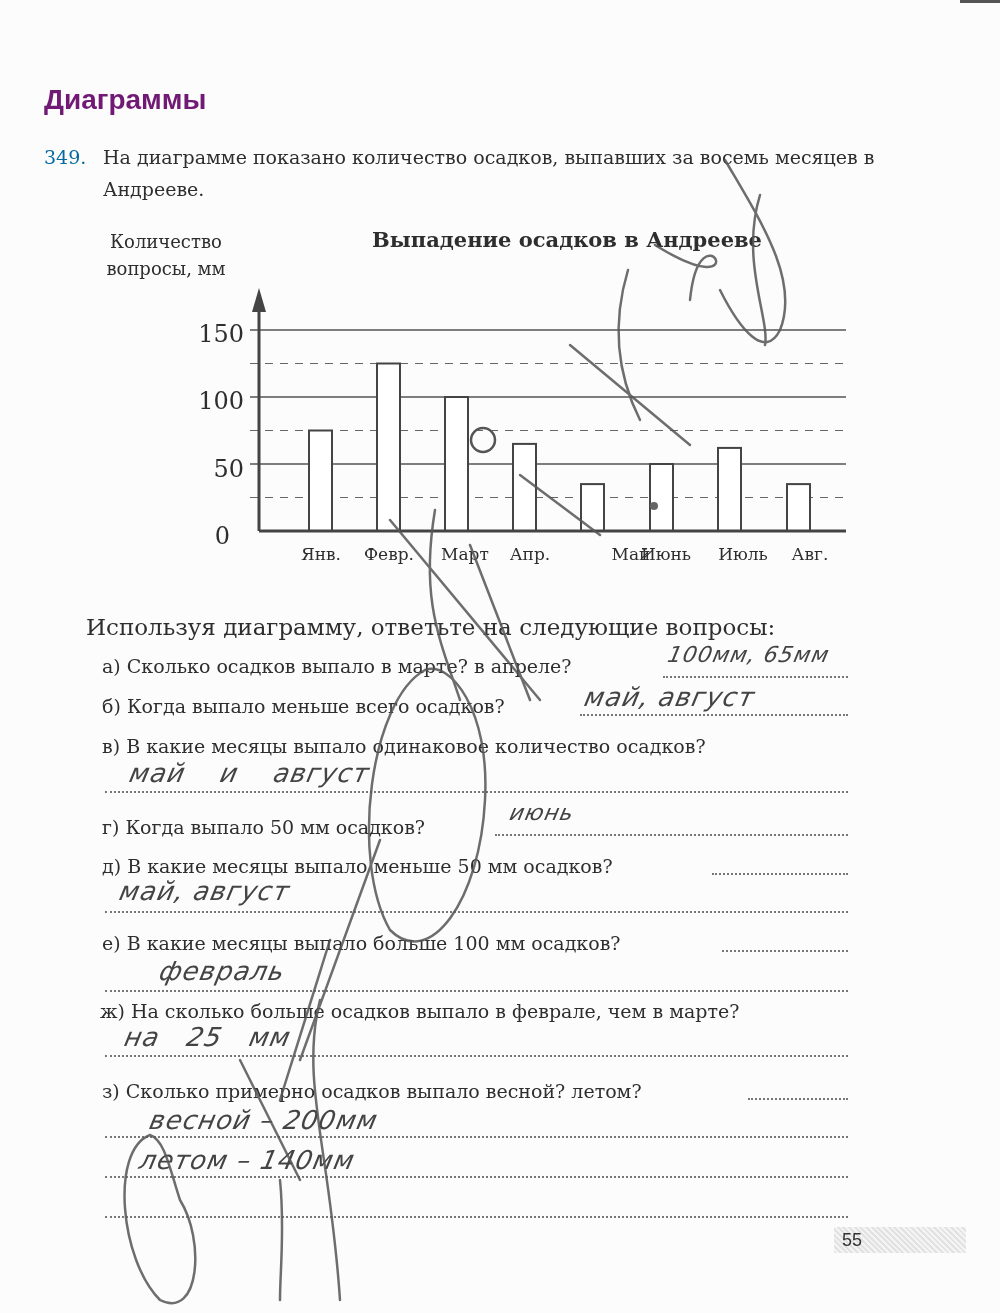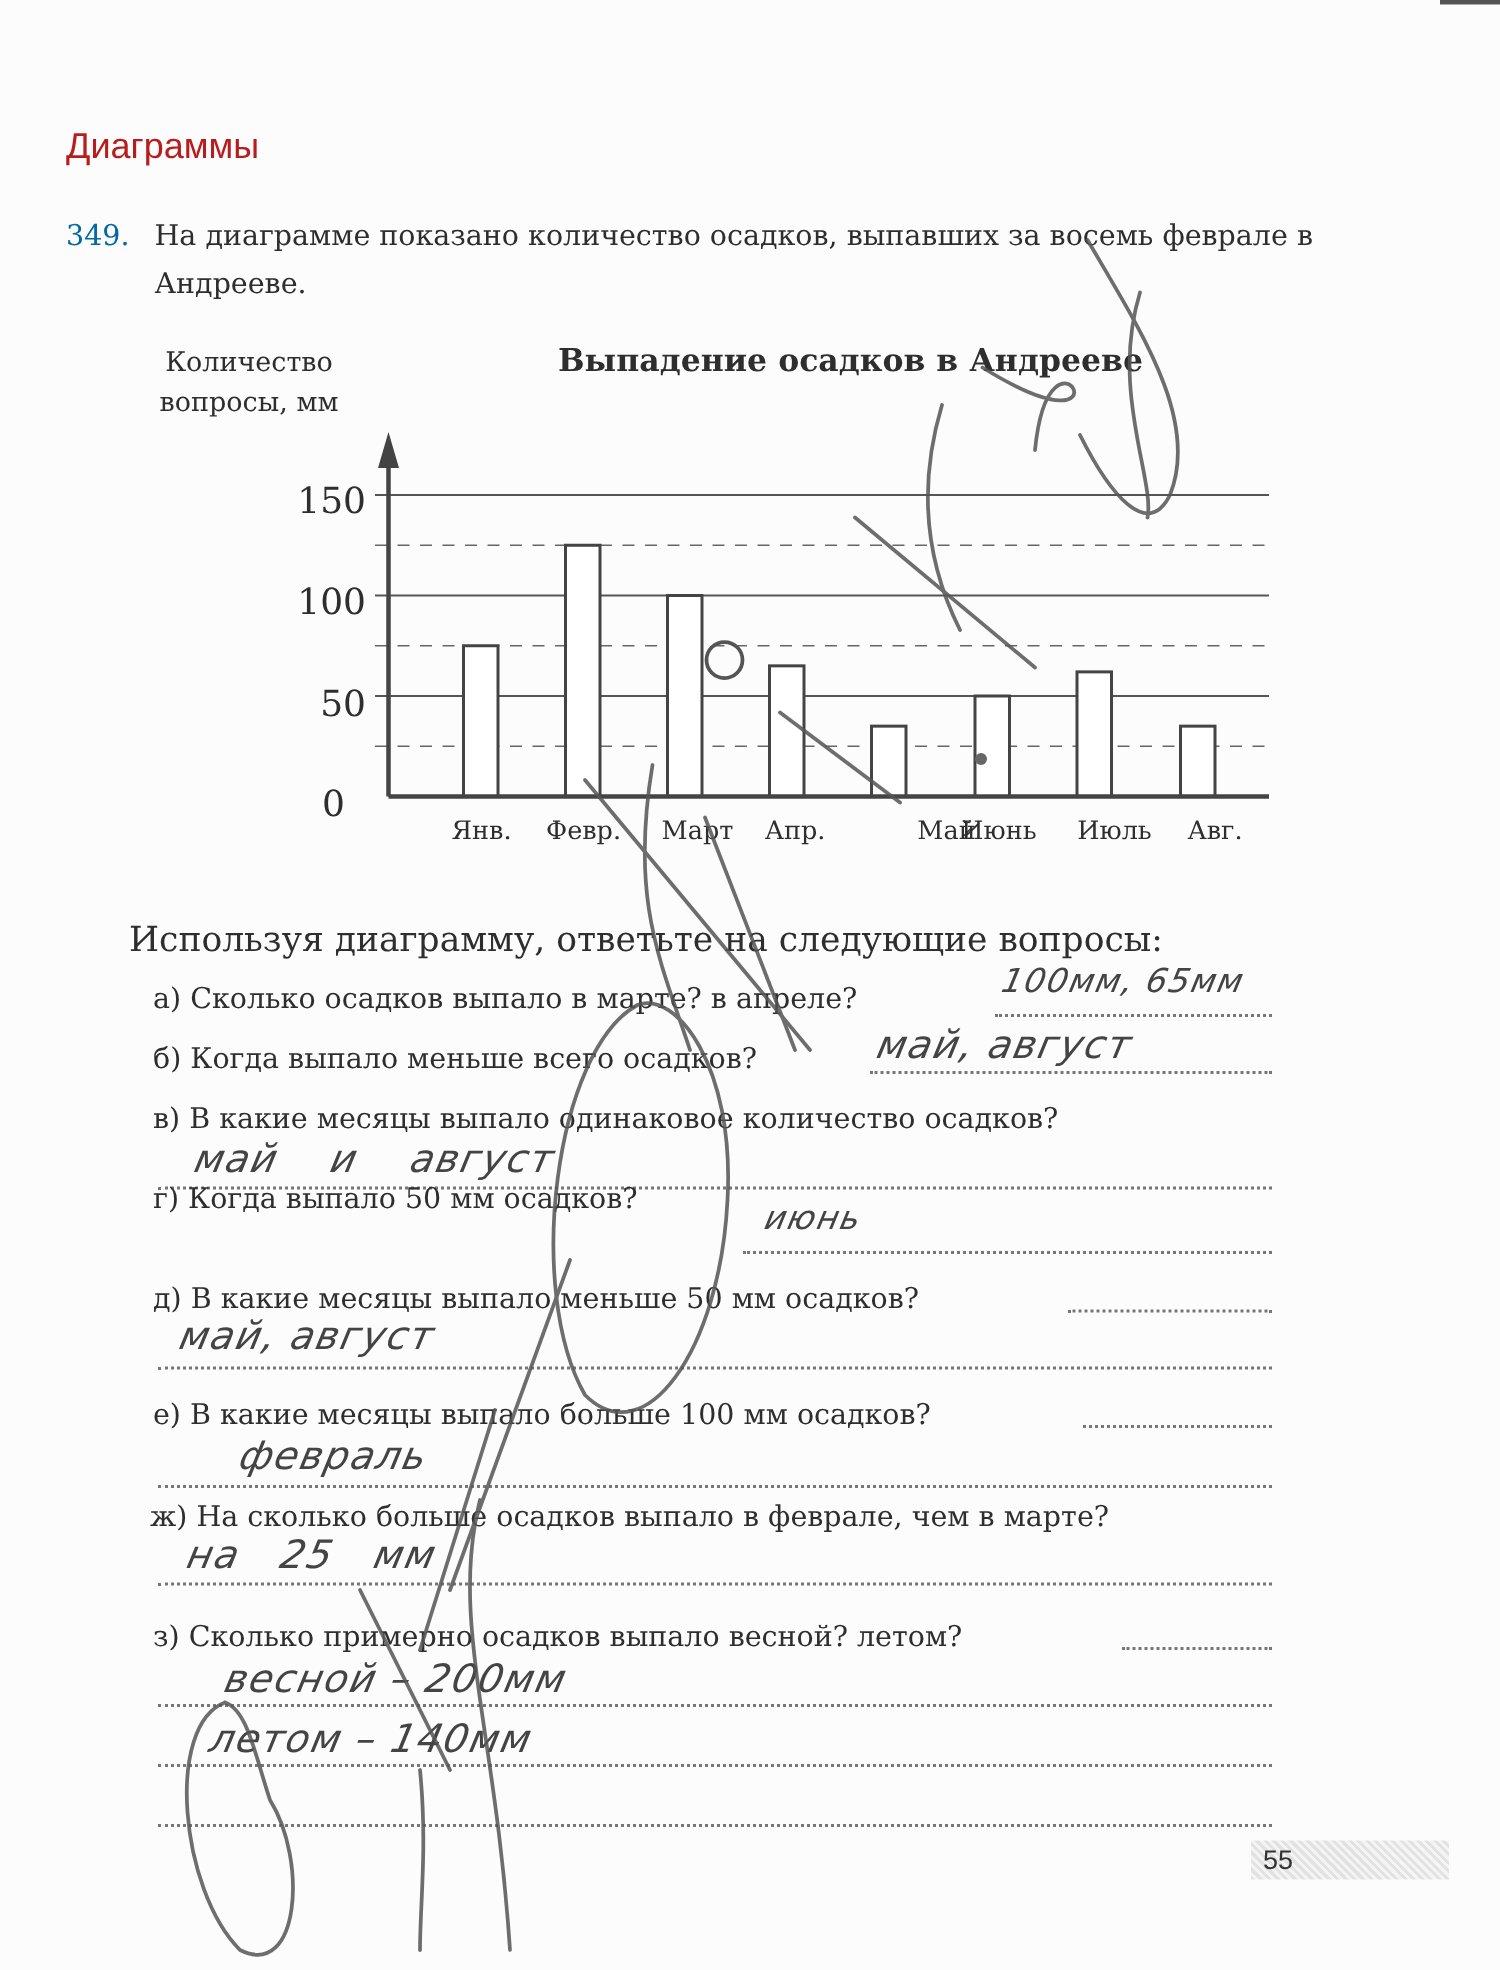--- a/index.html
+++ b/index.html
@@ -5,21 +5,21 @@
     html, body { margin: 0; padding: 0; }
     body {
       width: 1000px; height: 1313px; position: relative; overflow: hidden;
       background: #fcfcfc; color: #2e2e2e;
       font-family: "DejaVu Serif", "Liberation Serif", serif;
     }
     .topbar { position: absolute; left: 960px; top: 0; width: 40px; height: 3px; background: #555; }
     .section-title {
       position: absolute; left: 44px; top: 84px;
       font-family: "Liberation Sans", "DejaVu Sans", sans-serif;
-      font-weight: normal; font-size: 24px; color: #b91c1c;
+      font-weight: bold; font-size: 28px; color: #701a75;
     }
     .task { position: absolute; left: 44px; top: 141px; width: 820px; font-size: 19px; line-height: 32px; }
     .task-num { color: #0369a1; position: absolute; left: 0; top: 0; }
     .task-text { position: absolute; left: 59px; top: 0; width: 780px; }
     .ylabel { position: absolute; left: 96px; top: 228px; width: 140px; text-align: center; font-size: 18px; line-height: 27px; }
     .chart-title { position: absolute; left: 372px; top: 227px; font-weight: bold; font-size: 21px; }
     .chart { position: absolute; left: 0; top: 0; width: 1000px; height: 600px; pointer-events: none; }
     .tick { position: absolute; font-size: 24px; text-align: right; width: 48px; left: 196px; }
     .month { position: absolute; top: 544px; font-size: 17px; width: 80px; text-align: center; }
     .q-intro { position: absolute; left: 86px; top: 614px; font-size: 23px; }
@@ -38,21 +38,21 @@
   </style>
 </head>
 <body>
 
 <div class="topbar"></div>
 
 <div class="section-title">Диаграммы</div>
 
 <div class="task">
   <span class="task-num">349.</span>
-  <span class="task-text">На диаграмме показано количество осадков, выпавших за восемь феврале в Андрееве.</span>
+  <span class="task-text">На диаграмме показано количество осадков, выпавших за восемь месяцев в Андрееве.</span>
 </div>
 
 <div class="ylabel">Количество вопросы, мм</div>
 <div class="chart-title">Выпадение осадков в Андрееве</div>
 
 <svg class="chart" viewBox="0 0 1000 600">
   <g id="grid">
       <line x1="250" x2="846" y1="464" y2="464" stroke="#555" stroke-width="1.3"></line>
       <line x1="250" x2="846" y1="397" y2="397" stroke="#555" stroke-width="1.3"></line>
       <line x1="250" x2="846" y1="330" y2="330" stroke="#555" stroke-width="1.3"></line>
@@ -96,21 +96,21 @@
 <div class="hw" style="left:668px;top:642px;font-size:22px">100мм, 65мм</div>
 
 <div class="q" style="top:695px">б) Когда выпало меньше всего осадков?</div>
 <div class="dots" style="left:580px;top:714px;width:268px"></div>
 <div class="hw" style="left:585px;top:682px">май, август</div>
 
 <div class="q" style="top:735px">в) В какие месяцы выпало одинаковое количество осадков?</div>
 <div class="dots" style="left:105px;top:791px;width:743px"></div>
 <div class="hw" style="left:130px;top:758px;word-spacing:26px">май и август</div>
 
-<div class="q" style="top:788px">г) Когда выпало 50 мм осадков?</div>
+<div class="q" style="top:816px">г) Когда выпало 50 мм осадков?</div>
 <div class="dots" style="left:495px;top:834px;width:353px"></div>
 <div class="hw" style="left:510px;top:800px;font-size:22px">июнь</div>
 
 <div class="q" style="top:855px">д) В какие месяцы выпало меньше 50 мм осадков?</div>
 <div class="dots" style="left:712px;top:873px;width:136px"></div>
 <div class="dots" style="left:105px;top:911px;width:743px"></div>
 <div class="hw" style="left:120px;top:876px">май, август</div>
 
 <div class="q" style="top:932px">е) В какие месяцы выпало больше 100 мм осадков?</div>
 <div class="dots" style="left:722px;top:950px;width:126px"></div>

